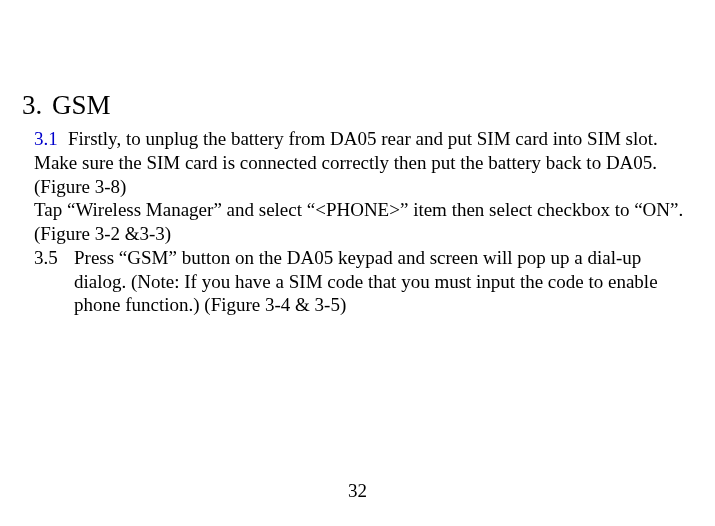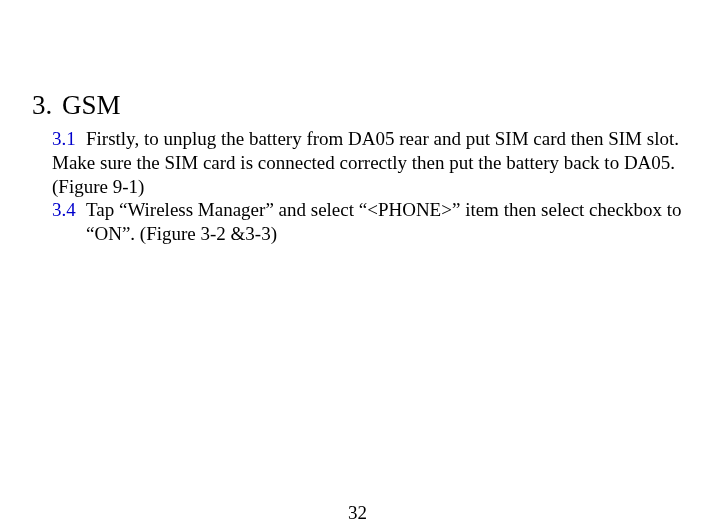--- a/index.html
+++ b/index.html
@@ -11,28 +11,28 @@
       width: 715px;
       height: 526px;
       background: #fff;
       font-family: "Times New Roman", Times, serif;
       position: relative;
       padding: 90px 20px 0 20px;
     }
     .heading {
       font-size: 27px;
       margin-bottom: 6px;
-      margin-left: 12px;
+      margin-left: 2px;
     }
     .heading-num {
       display: inline-block;
       width: 30px;
     }
     .list {
-      margin-left: 32px;
+      margin-left: 14px;
     }
     .item {
       font-size: 19px;
       line-height: 1.25;
       color: #000;
       display: flex;
     }
     .item-num {
       flex: 0 0 auto;
       width: 34px;
@@ -41,41 +41,44 @@
       color: #0000cc;
     }
     .item-num.wide {
       width: 40px;
     }
     .item-text {
       flex: 1 1 auto;
     }
     .page-num {
       position: absolute;
-      bottom: 2px;
+      bottom: 24px;
       left: 0;
       width: 100%;
       text-align: center;
       font-size: 19px;
     }
   </style>
 </head>
 <body>
 
 <div class="heading">
   <span class="heading-num">3.</span><span>GSM</span>
 </div>
 
 <div class="list">
   <div class="item">
     <span class="item-num blue">3.1</span>
-    <span class="item-text">Firstly, to unplug the battery from DA05 rear and put SIM card then SIM slot.</span>
+    <span class="item-text">Firstly, to unplug the battery from DA05 rear and put SIM card into SIM slot.</span>
   </div>
   <div class="item">
-    <span class="item-text">Make sure the SIM card is connected correctly then put the battery back to DA05. (Figure 9-1)</span>
+    <span class="item-text">Make sure the SIM card is connected correctly then put the battery back to DA05. (Figure 3-8)</span>
   </div>
   <div class="item">
-    <span class="item-num blue">3.4</span>
     <span class="item-text">Tap “Wireless Manager” and select “&lt;PHONE&gt;” item then select checkbox to “ON”. (Figure 3-2 &amp;3-3)</span>
+  </div>
+  <div class="item">
+    <span class="item-num wide">3.5</span>
+    <span class="item-text">Press “GSM” button on the DA05 keypad and screen will pop up a dial-up dialog. (Note: If you have a SIM code that you must input the code to enable phone function.) (Figure 3-4 &amp; 3-5)</span>
   </div>
 </div>
 
 <div class="page-num">32</div>
 
 </body></html>

